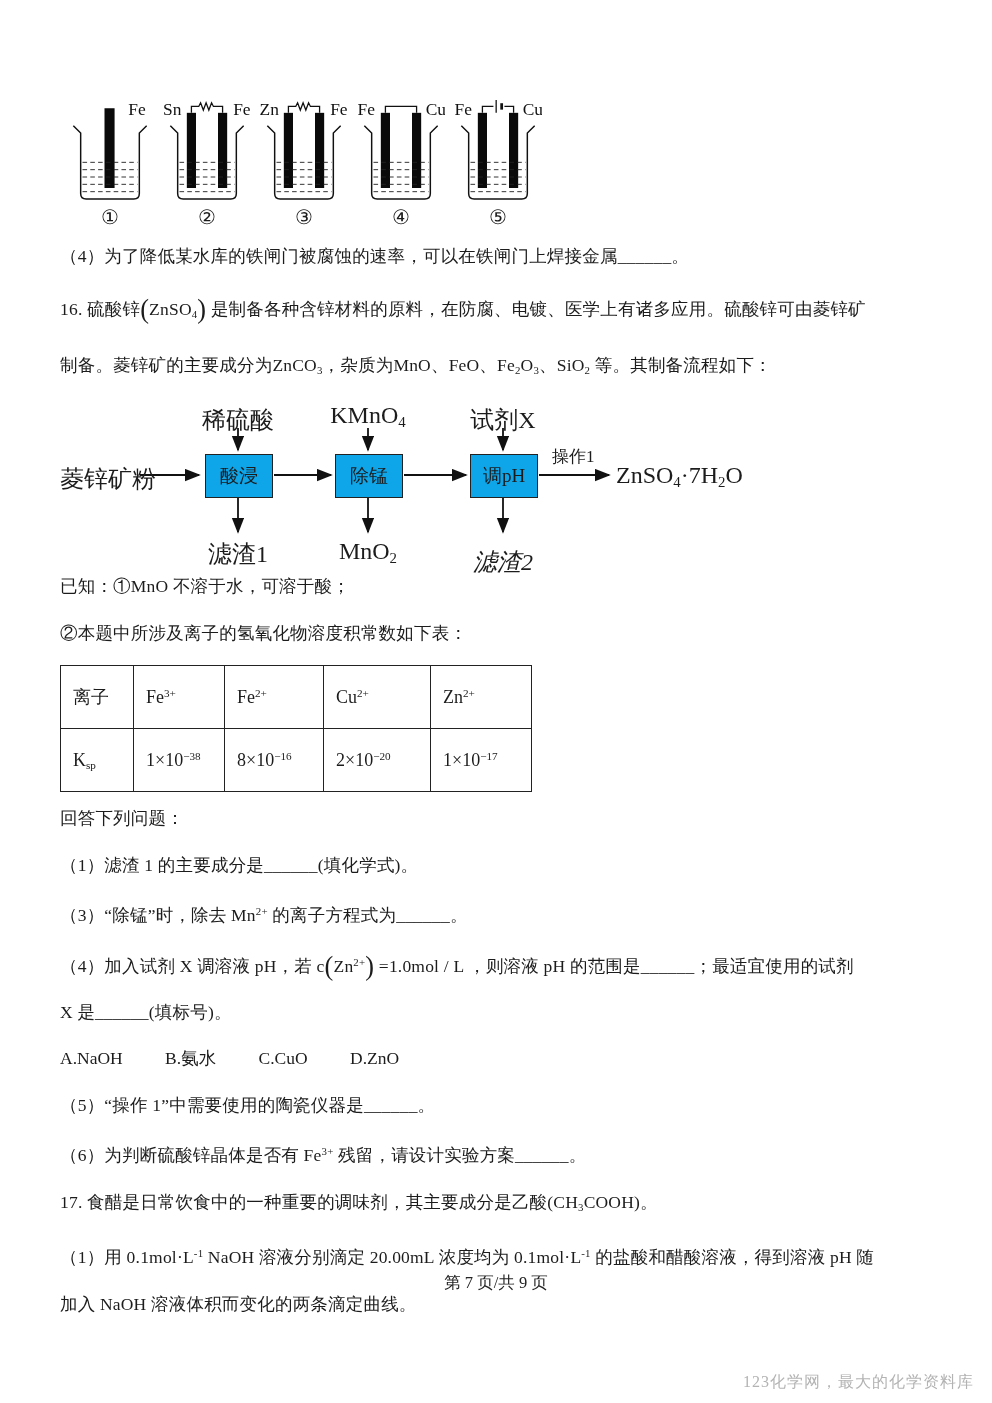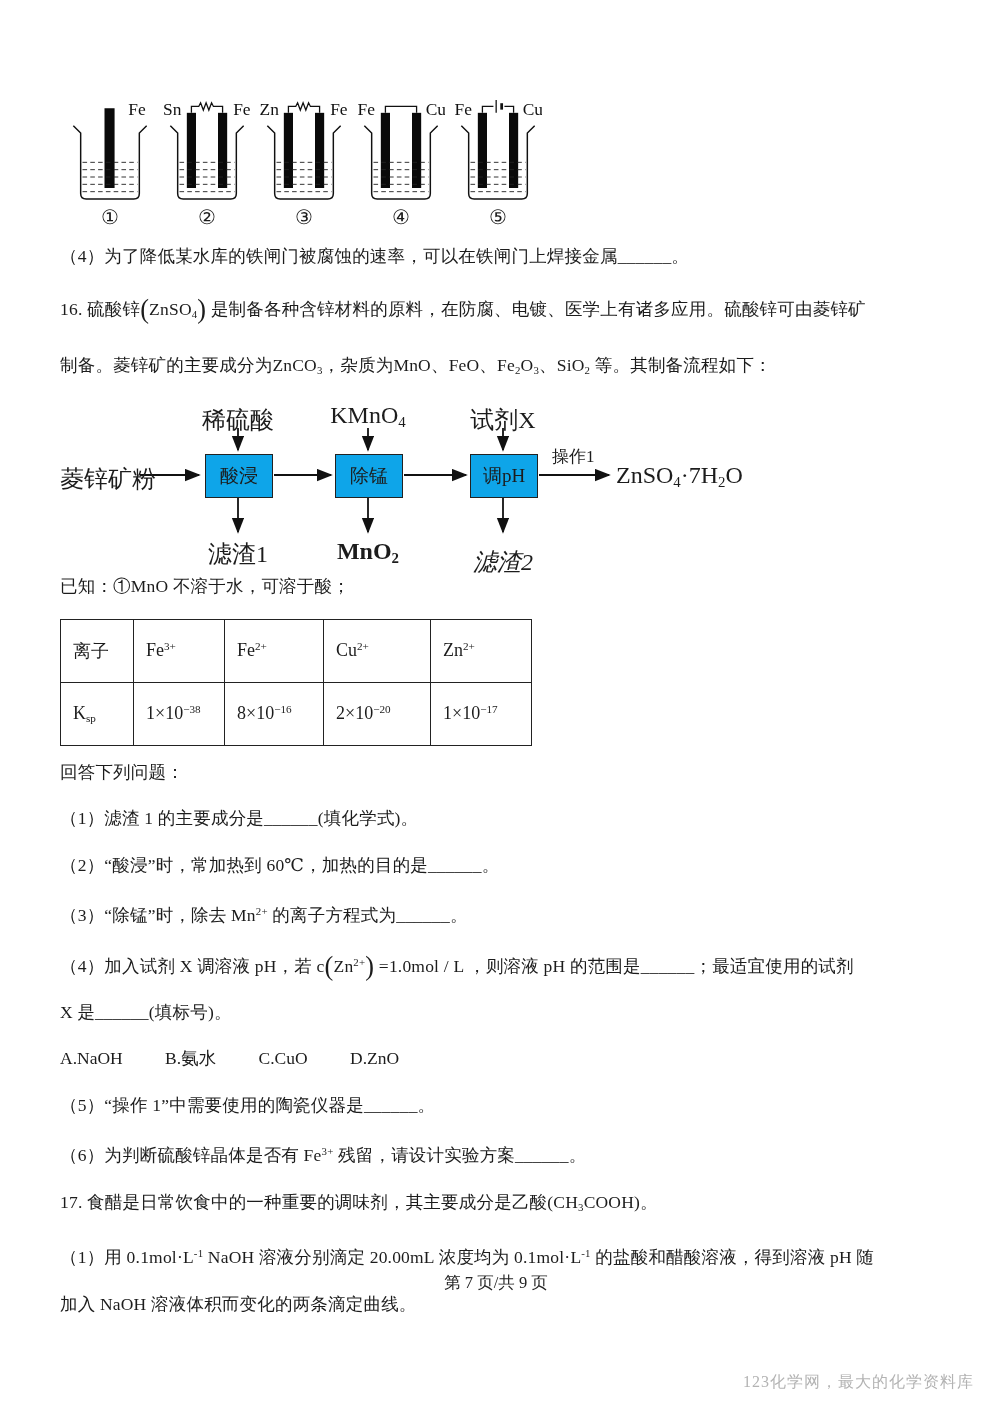--- a/index.html
+++ b/index.html
@@ -189,25 +189,26 @@
     <span class="flabel" style="left:0;top:61px;">菱锌矿粉</span>
     <span class="flabel fcenter" style="left:178px;top:2px;">稀硫酸</span>
     <span class="flabel fcenter" style="left:308px;top:0px;">KMnO<sub>4</sub></span>
     <span class="flabel fcenter" style="left:443px;top:2px;">试剂X</span>
     <div class="fbox" style="left:145px;top:52px;">酸浸</div>
     <div class="fbox" style="left:275px;top:52px;">除锰</div>
     <div class="fbox" style="left:410px;top:52px;">调pH</div>
     <span class="flabel" style="left:492px;top:43px;font-size:17px;">操作1</span>
     <span class="flabel" style="left:556px;top:60px;">ZnSO<sub>4</sub>·7H<sub>2</sub>O</span>
     <span class="flabel fcenter" style="left:178px;top:136px;">滤渣1</span>
-    <span class="flabel fcenter" style="left:308px;top:136px;font-weight:bold;">MnO<sub>2</sub></span>
+    <span class="flabel fcenter" style="left:308px;top:136px;">MnO<sub>2</sub></span>
     <span class="flabel fcenter" style="left:443px;top:144px;font-style:italic;">滤渣2</span>
   </div>
 
   <p class="line mt2">已知：①MnO 不溶于水，可溶于酸；</p>
+  <p class="line mt12">②本题中所涉及离子的氢氧化物溶度积常数如下表：</p>
 
   <table class="ksp">
     <tbody>
         <tr>
       <td class="c0">离子</td>
       <td class="c1">Fe<sup>3+</sup></td>
       <td class="c2">Fe<sup>2+</sup></td>
       <td class="c3">Cu<sup>2+</sup></td>
       <td class="c4">Zn<sup>2+</sup></td>
     </tr>
@@ -216,21 +217,20 @@
       <td>1×10<sup>−38</sup></td>
       <td>8×10<sup>−16</sup></td>
       <td>2×10<sup>−20</sup></td>
       <td>1×10<sup>−17</sup></td>
     </tr>
   </tbody>
     </table>
 
   <p class="line mt12">回答下列问题：</p>
   <p class="line mt13">（1）滤渣 1 的主要成分是______(填化学式)。</p>
-  <p class="line mt13">（2）“酸浸”时，常加热到 60℃，加热的目的是______。</p>
   <p class="line mt13">（3）“除锰”时，除去 Mn<sup>2+</sup> 的离子方程式为______。</p>
   <p class="line mt16">（4）加入试剂 X 调溶液 pH，若 c<span class="bp">(</span>Zn<sup>2+</sup><span class="bp">)</span> =1.0mol / L ，则溶液 pH 的范围是______；最适宜使用的试剂</p>
   <p class="line mt12">X 是______(填标号)。</p>
   <p class="opts mt12">
     <span>A.NaOH</span>
     <span>B.氨水</span>
     <span>C.CuO</span>
     <span>D.ZnO</span>
   </p>
   <p class="line mt13">（5）“操作 1”中需要使用的陶瓷仪器是______。</p>

